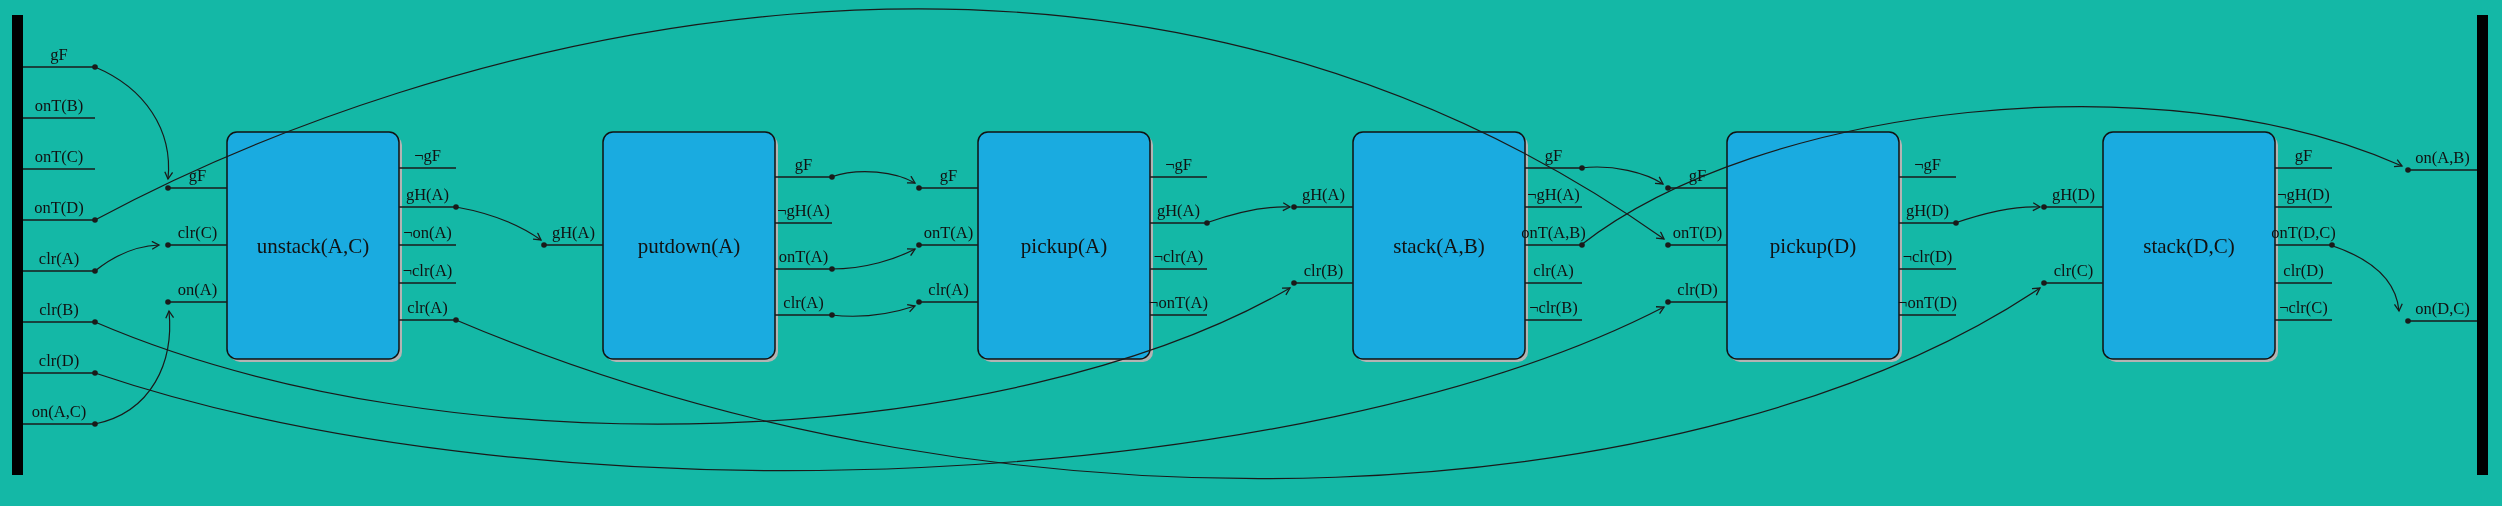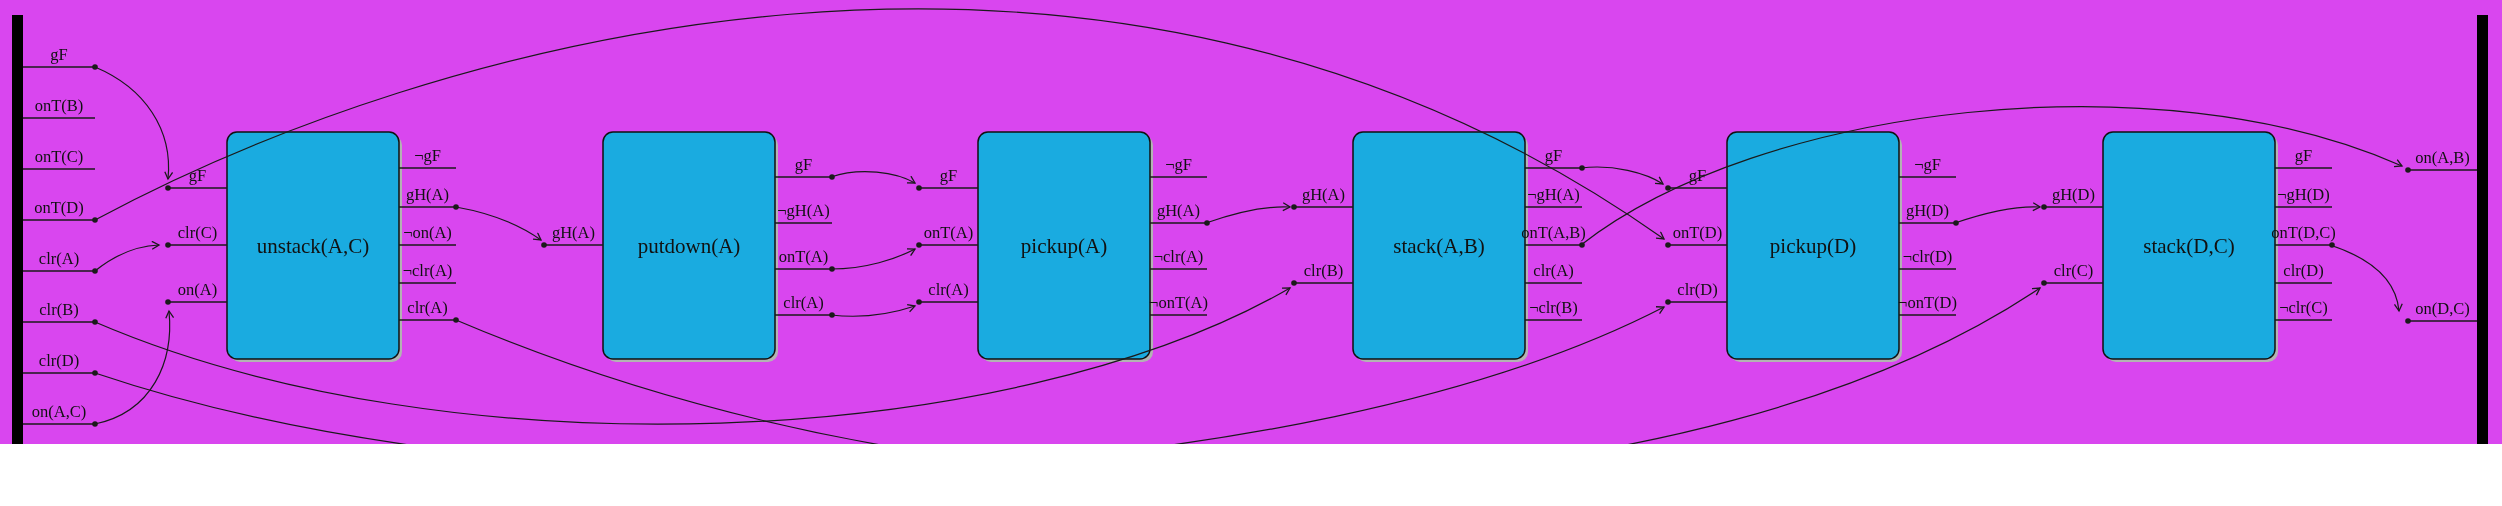--- a/index.html
+++ b/index.html
@@ -1,16 +1,16 @@
 <!DOCTYPE html>
 <html><head>
 <meta charset="utf-8">
 <style>
   html,body{margin:0;padding:0;background:#ffffff;}
-  .stage{width:2502px;height:444px;position:relative;background:#d946ef;overflow:hidden;}
+  .stage{width:2502px;height:506px;position:relative;background:#14b8a6;overflow:hidden;}
   svg{display:block;}
   text{font-family:"Liberation Serif","DejaVu Serif",serif;fill:#111;}
   .fact-label{font-size:16.5px;}
   .stub-label{font-size:16.5px;}
   .box-label{font-size:21px;}
 </style>
 </head>
 <body>
 
 <div class="stage">

